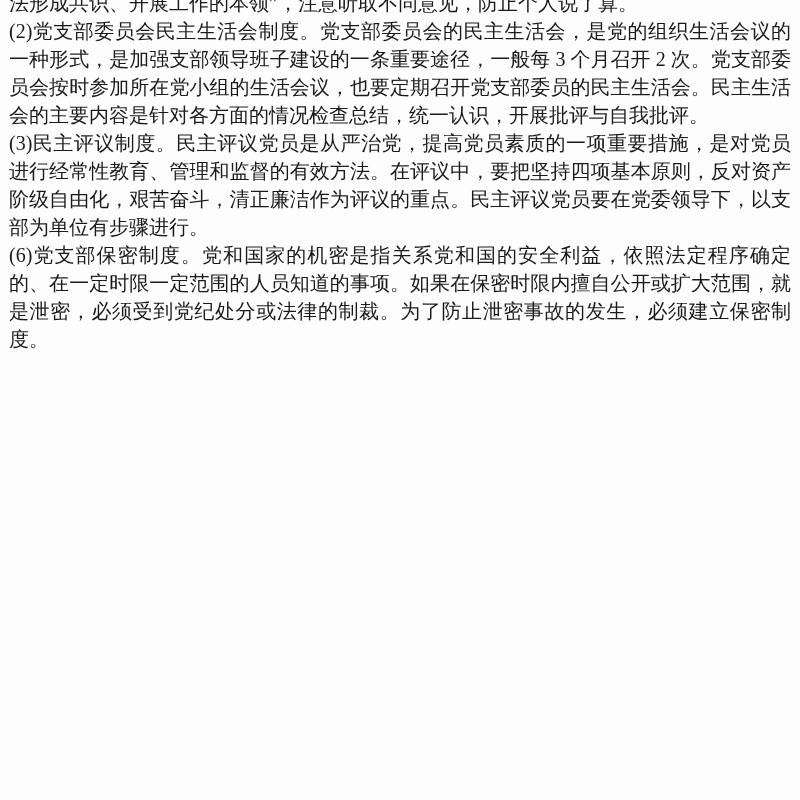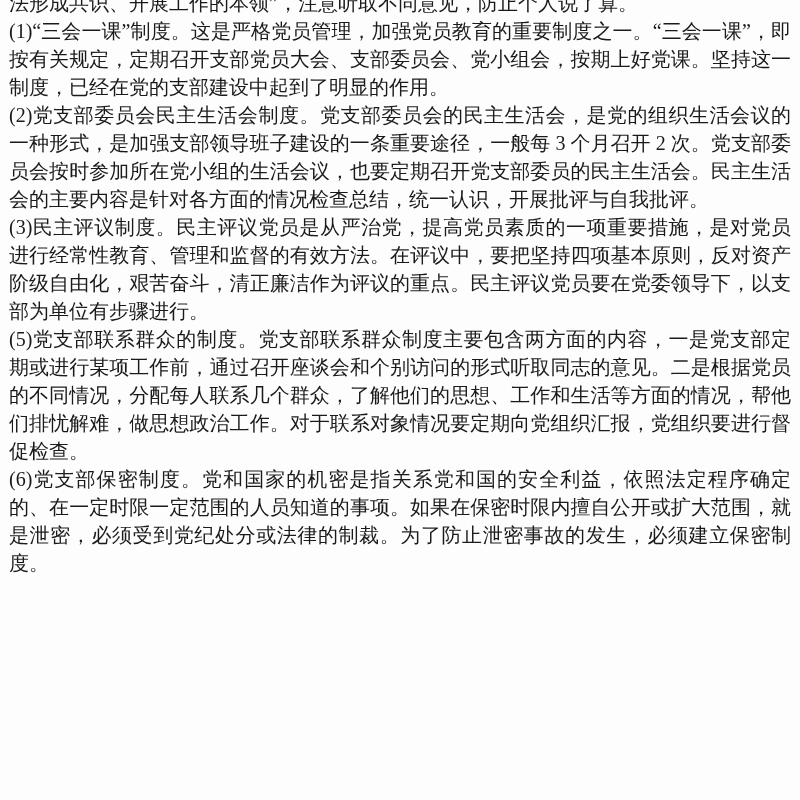--- a/index.html
+++ b/index.html
@@ -26,18 +26,16 @@
   .para {
     margin: 0;
     word-break: break-all;
   }
 </style>
 </head>
 <body>
 
 <div class="page">
   <p class="para">法形成共识、开展工作的本领”，注意听取不同意见，防止个人说了算。</p>
-  <p class="para">(1)“三会一课”制度。这是严格党员管理，加强党员教育的重要制度之一。“三会一课”，即按有关规定，定期召开支部党员大会、支部委员会、党小组会，按期上好党课。坚持这一制度，已经在党的支部建设中起到了明显的作用。</p>
   <p class="para">(2)党支部委员会民主生活会制度。党支部委员会的民主生活会，是党的组织生活会议的一种形式，是加强支部领导班子建设的一条重要途径，一般每 3 个月召开 2 次。党支部委员会按时参加所在党小组的生活会议，也要定期召开党支部委员的民主生活会。民主生活会的主要内容是针对各方面的情况检查总结，统一认识，开展批评与自我批评。</p>
   <p class="para">(3)民主评议制度。民主评议党员是从严治党，提高党员素质的一项重要措施，是对党员进行经常性教育、管理和监督的有效方法。在评议中，要把坚持四项基本原则，反对资产阶级自由化，艰苦奋斗，清正廉洁作为评议的重点。民主评议党员要在党委领导下，以支部为单位有步骤进行。</p>
-  <p class="para">(5)党支部联系群众的制度。党支部联系群众制度主要包含两方面的内容，一是党支部定期或进行某项工作前，通过召开座谈会和个别访问的形式听取同志的意见。二是根据党员的不同情况，分配每人联系几个群众，了解他们的思想、工作和生活等方面的情况，帮他们排忧解难，做思想政治工作。对于联系对象情况要定期向党组织汇报，党组织要进行督促检查。</p>
   <p class="para">(6)党支部保密制度。党和国家的机密是指关系党和国的安全利益，依照法定程序确定的、在一定时限一定范围的人员知道的事项。如果在保密时限内擅自公开或扩大范围，就是泄密，必须受到党纪处分或法律的制裁。为了防止泄密事故的发生，必须建立保密制度。</p>
 </div>
 
 </body></html>

